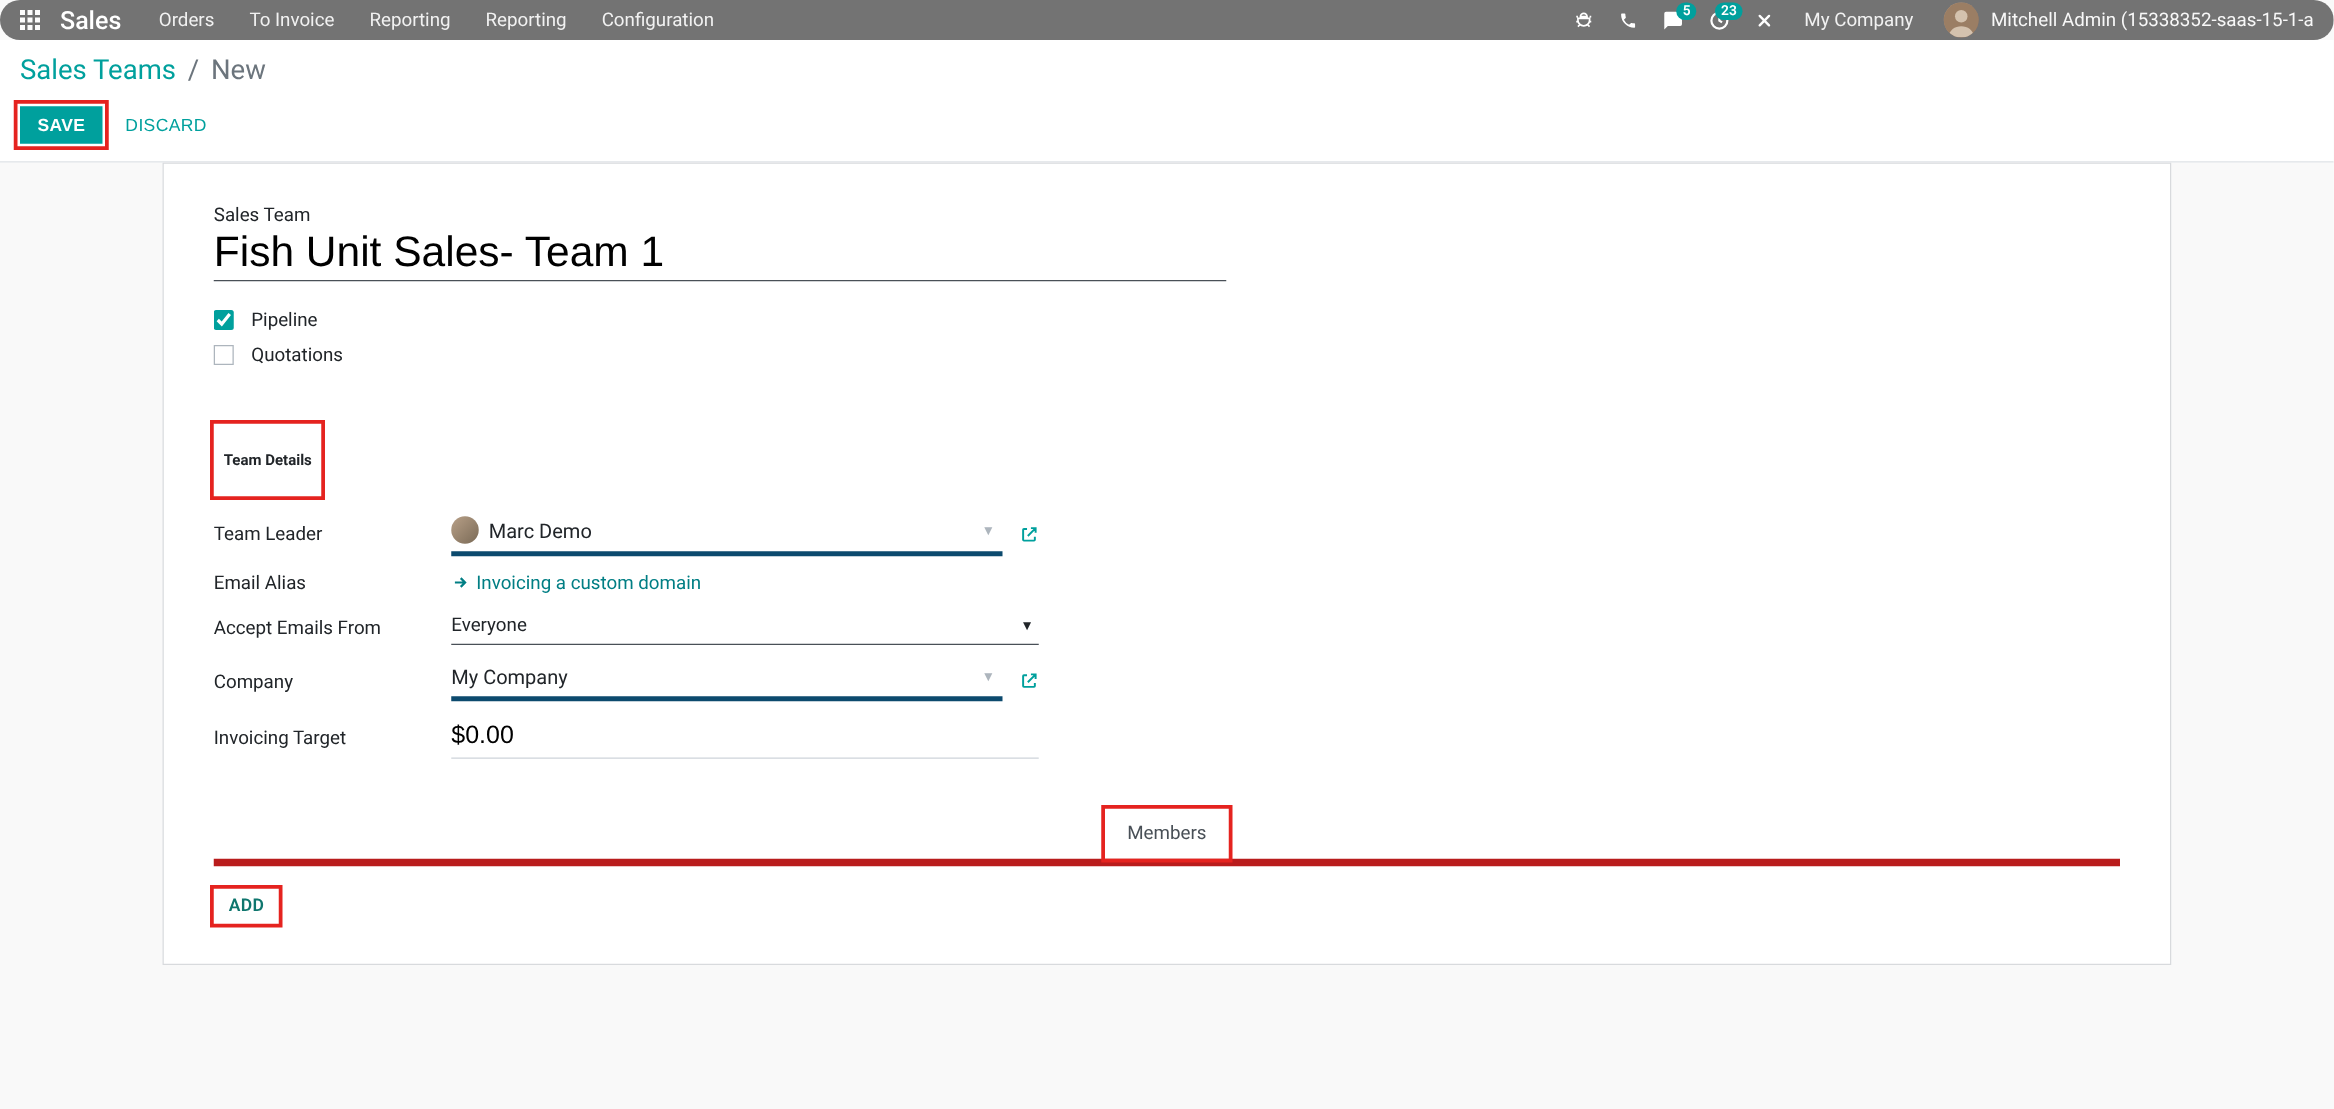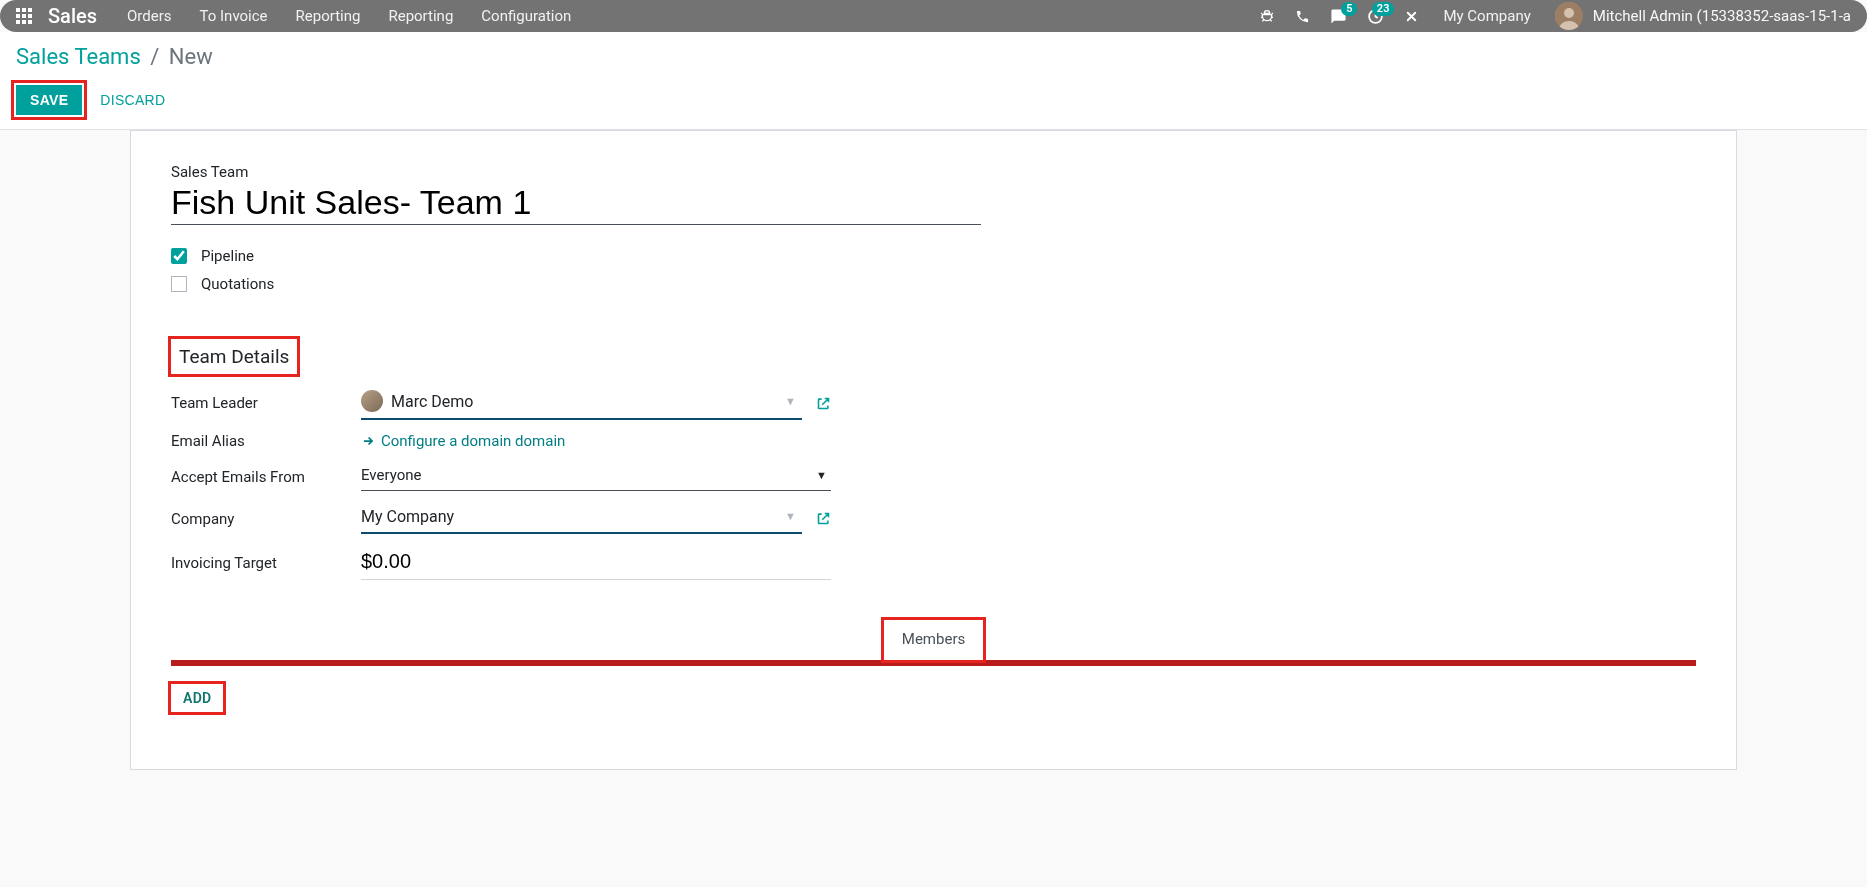--- a/index.html
+++ b/index.html
@@ -36,27 +36,27 @@
   .sheet { background: #fff; border: 1px solid #d8dadd; width: 1607px; max-width: calc(100% - 32px); padding: 32px 40px; min-height: 640px; }
   
   .field-label-top { font-size: 15px; color: #212529; margin-bottom: 2px; }
   .title-input { font-size: 34px; font-weight: 500; border: none; border-bottom: 1px solid #495057; width: 810px; padding: 0 0 2px 0; outline: none; background: transparent; }
   
   .checks { margin-top: 22px; }
   .check-row { display: flex; align-items: center; margin-bottom: 10px; font-size: 15px; }
   .check-row input[type=checkbox] { width: 16px; height: 16px; margin-right: 14px; accent-color: #00a09d; cursor:pointer; }
   .check-row .cb-unchecked { appearance: none; border: 1px solid #adb5bd; background:#fff; }
   
-  .section-title { font-size: 19px; font-weight: 400; color: #212529; margin-top: 36px; padding: 6px 8px; display: inline-block; }
+  .section-title { font-size: 12px; font-weight: 700; color: #212529; margin-top: 36px; padding: 22px 8px; display: inline-block; }
   
   .form-grid { margin-top: 6px; width: 660px; }
   .form-row { display: flex; align-items: center; padding: 6px 0; }
   .form-row .lbl { width: 190px; font-size: 15px; color: #212529; }
   .form-row .val { flex: 1; display: flex; align-items: center; position: relative; }
-  .m2o { display:flex; align-items:center; border-bottom: 2px solid #0c4a6e; padding: 4px 0 6px; flex:1; }
+  .m2o { display:flex; align-items:center; border-bottom: 4px solid #0c4a6e; padding: 4px 0 6px; flex:1; }
   .m2o .mini-avatar { width:22px; height:22px; border-radius:50%; background: linear-gradient(135deg,#b8a088,#7a6a56); margin-right:8px; }
   .m2o .caret { color:#adb5bd; font-size:11px; margin-left:auto; padding-right:6px; }
   .ext-link { color:#00a09d; margin-left: 14px; cursor:pointer; }
   .link-teal { color:#017e84; cursor:pointer; display:flex; align-items:center; gap:6px; font-size:15px; }
   .select-field { border:none; border-bottom:1px solid #495057; padding:4px 0 6px; font-size:15px; display:flex; align-items:center; flex:1; }
   .select-field .caret2 { margin-left:auto; font-size:11px; color:#212529; padding-right:4px; }
   .plain-input { border:none; border-bottom:1px solid #ced4da; padding:4px 0 6px; font-size:20px; flex:1; }
   
   .tabs { margin-top: 34px; border-bottom: 6px solid #b91c1c; display:flex;justify-content:center; }
   .tab { padding: 10px 18px 12px; font-size: 15px; color:#495057; cursor:pointer; }
@@ -182,21 +182,21 @@
         </div>
       </div>
 
       <div class="form-row">
         <div class="lbl">Email Alias</div>
         <div class="val">
           <a class="link-teal">
             <svg width="14" height="14" viewBox="0 0 24 24" fill="none" stroke="#017e84" stroke-width="3">
                 <path d="M5 12h14M13 6l6 6-6 6"></path>
               </svg>
-            <span>Configure a domain domain</span>
+            <span>Invoicing a custom domain</span>
           </a>
         </div>
       </div>
 
       <div class="form-row">
         <div class="lbl">Accept Emails From</div>
         <div class="val">
           <div class="select-field">
             <span>Everyone</span>
             <span class="caret2">▼</span>

